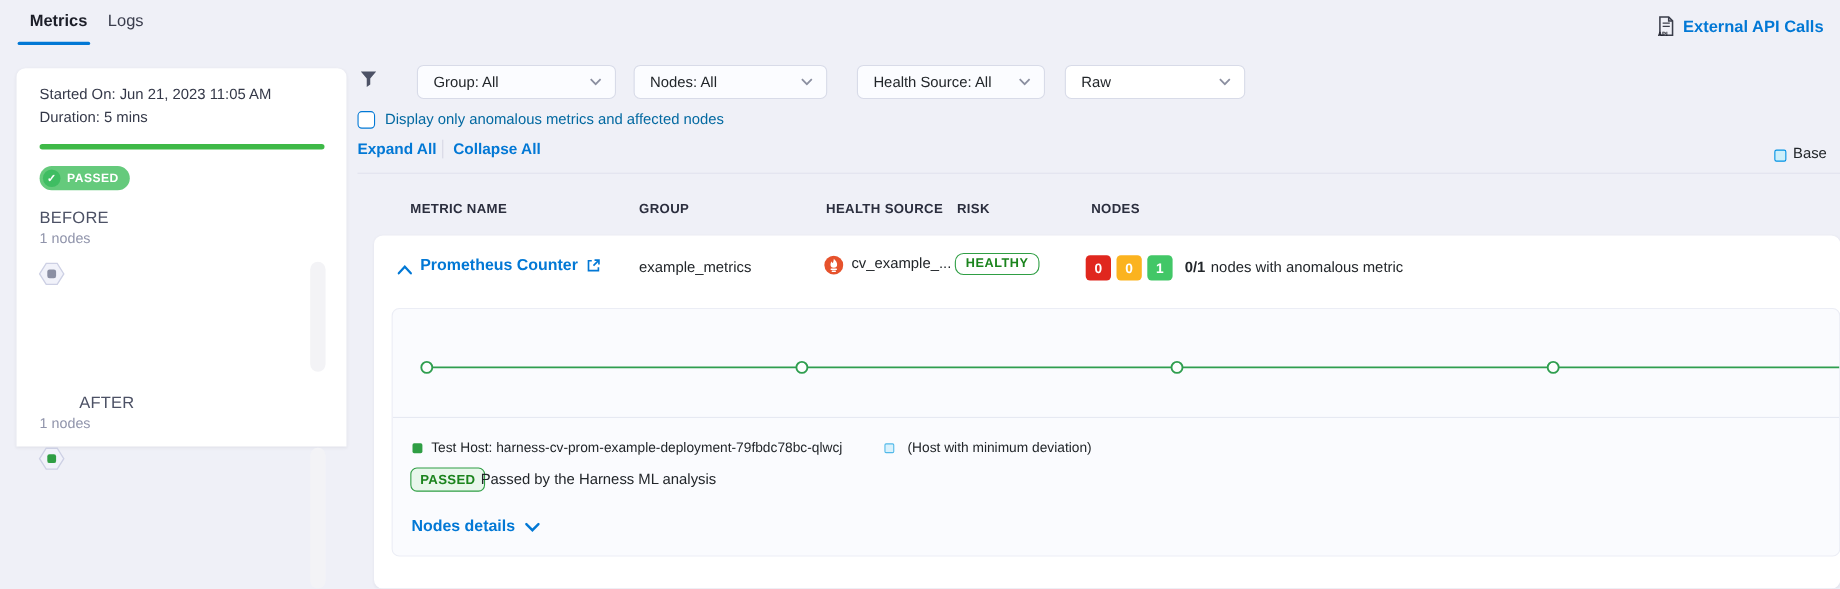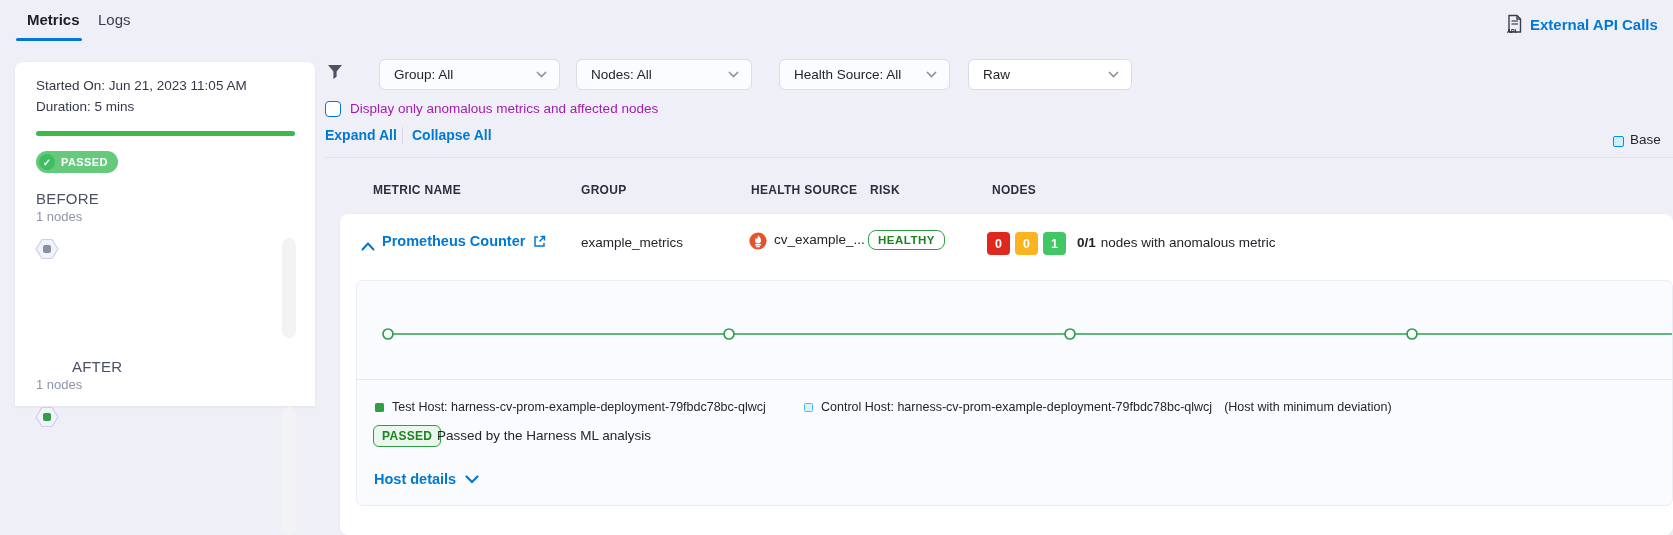--- a/index.html
+++ b/index.html
@@ -37,21 +37,21 @@
   .funnel { position:absolute; left:327px; top:64px; }
   .dd { position:absolute; top:59px; height:31px; border:1px solid #d8dbe8; border-radius:6px; background:#fbfcff;
         display:flex; align-items:center; justify-content:space-between; padding:0 12px 0 14px;
         font-size:13.5px; font-weight:500; color:#22262a; cursor:pointer; }
   .dd-group { left:379px; width:181px; }
   .dd-nodes { left:576px; width:176px; }
   .dd-health { left:779px; width:171px; }
   .dd-raw { left:968px; width:164px; background:#fff; }
   .cb { position:absolute; left:325px; top:101px; width:16px; height:16px; border:1.6px solid #0278d5;
         border-radius:4px; background:#fff; cursor:pointer; }
-  .cb-label { position:absolute; left:350px; top:101px; font-size:13.5px; color:#a21caf; }
+  .cb-label { position:absolute; left:350px; top:101px; font-size:13.5px; color:#0369a1; }
   .lnk { position:absolute; top:127px; font-size:14px; font-weight:700; color:#0278d5; cursor:pointer; }
   .lnk-expand { left:325px; }
   .lnk-collapse { left:412px; }
   .lnk-sep { position:absolute; left:402px; top:127px; width:1px; height:17px; background:#d6d8e4; }
   .baseline-sq { position:absolute; left:1613px; top:136px; width:11px; height:11px; background:#cdeffa;
                  border:1.5px solid #0092e4; border-radius:2px; }
   .baseline-lb { position:absolute; left:1630px; top:132px; font-size:13.5px; color:#22262a; white-space:nowrap; }
   .main-divider { position:absolute; left:325px; top:157px; width:1348px; height:1px; background:#e1e3ee; }
 
   
@@ -248,29 +248,28 @@
           </svg>
       </div>
       <div class="panel-divider"></div>
 
       <div class="legend lg-test">
         <span class="lg-sq lg-sq-test"></span>
         <span>Test Host: harness-cv-prom-example-deployment-79fbdc78bc-qlwcj</span>
       </div>
       <div class="legend lg-control">
         <span class="lg-sq lg-sq-control"></span>
-        <span>Control Host: harness-cv-prom-example-deployment-79fbdc78bc-qlwcj</span>
         <span class="lg-note">(Host with minimum deviation)</span>
       </div>
 
       <div class="v-badge">PASSED</div>
       <div class="v-text">Passed by the Harness ML analysis</div>
 
       <div class="show-details">
-        <span>Host details</span>
+        <span>Nodes details</span>
         <svg width="14" height="9" viewBox="0 0 14 9">
           <polyline points="1.5,1.5 7,7 12.5,1.5" fill="none" stroke="#0278d5" stroke-width="2.2" stroke-linecap="round"></polyline>
         </svg>
       </div>
     </div>
   </div>
 
 </div>
 
 </body></html>

